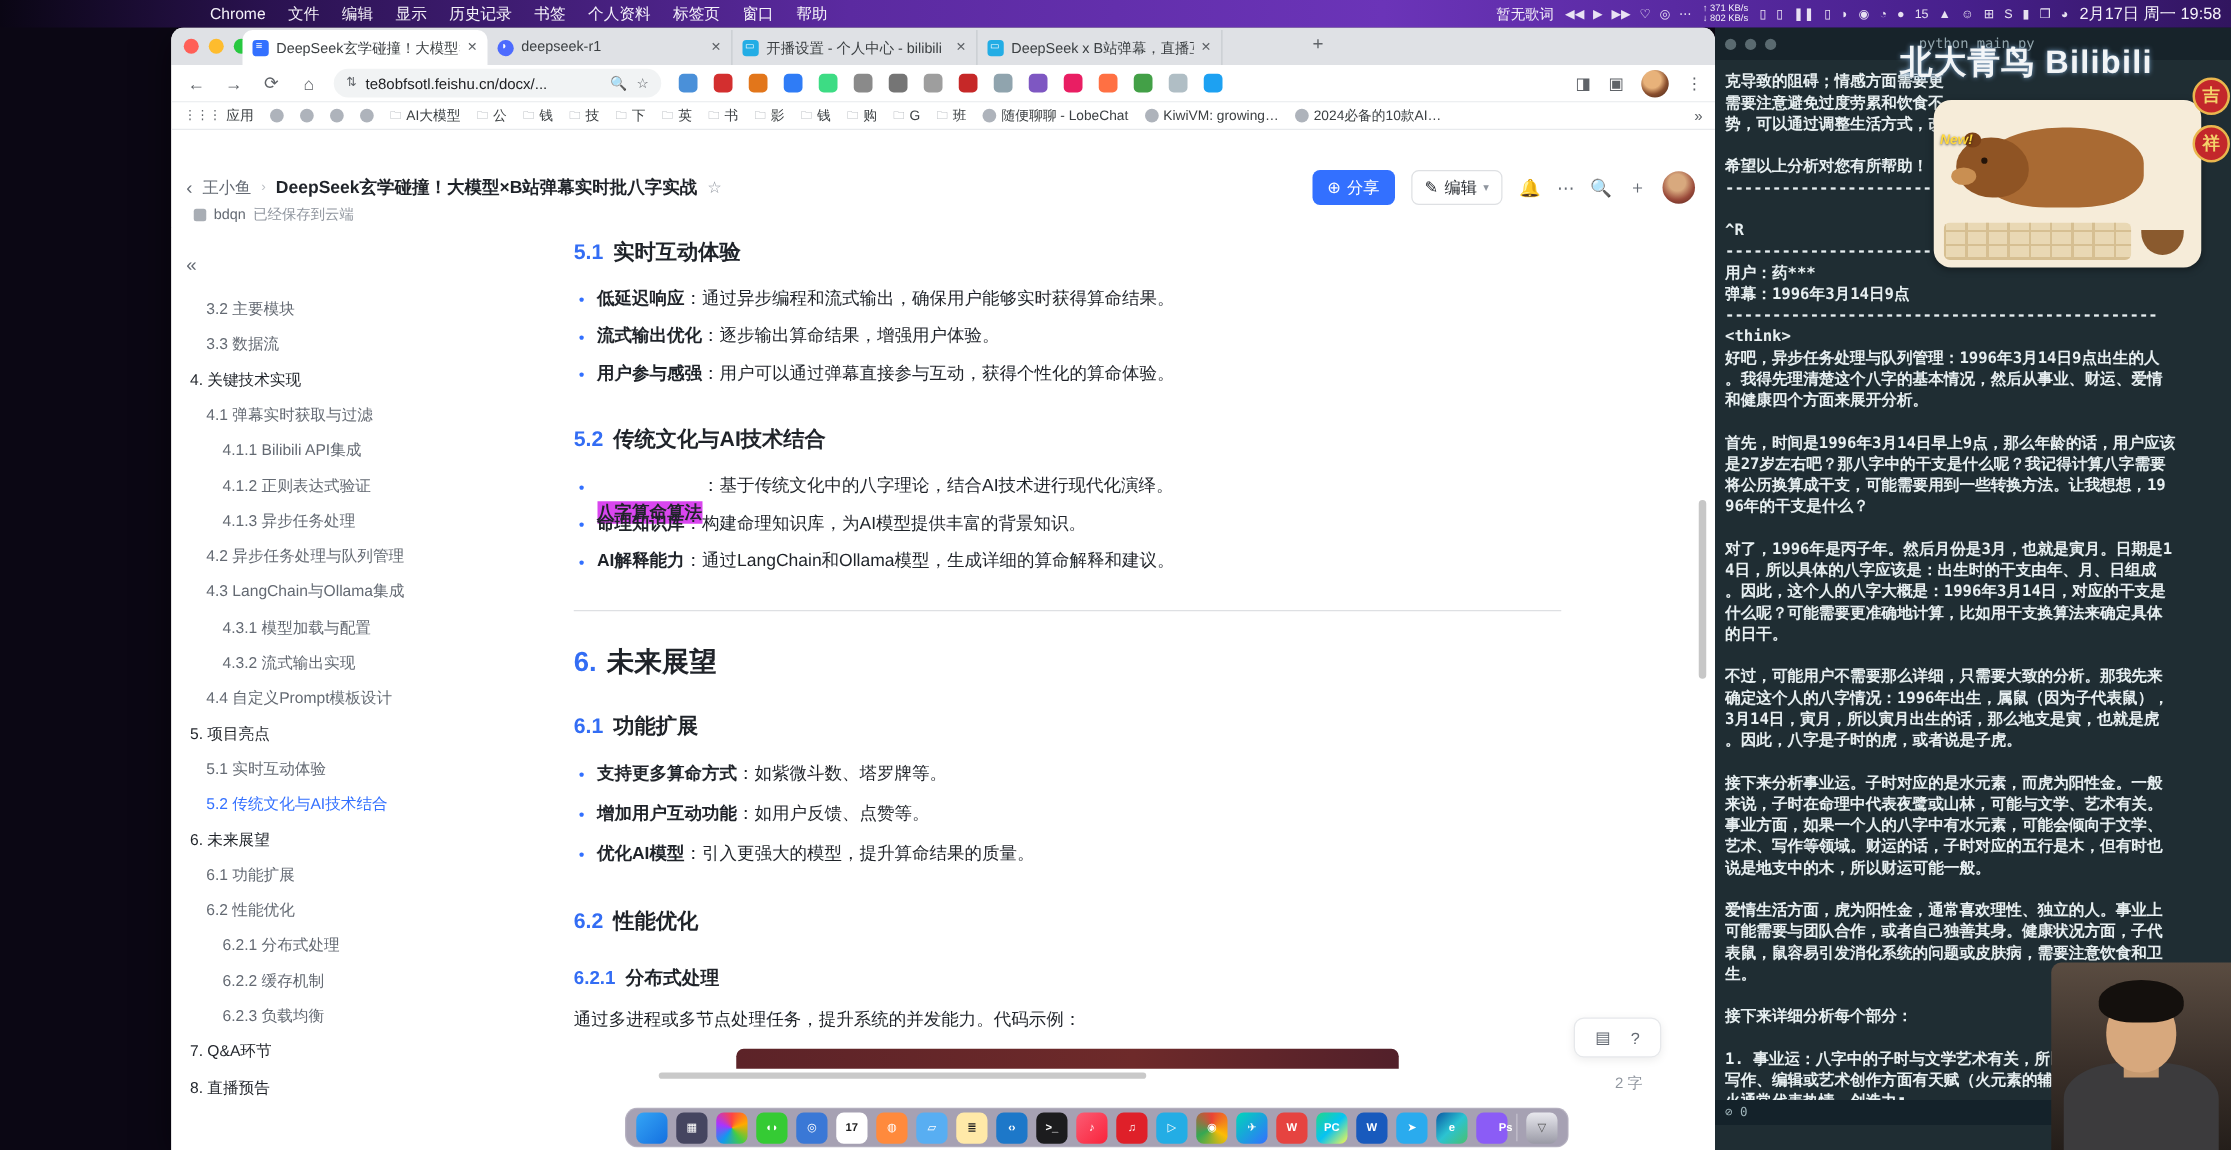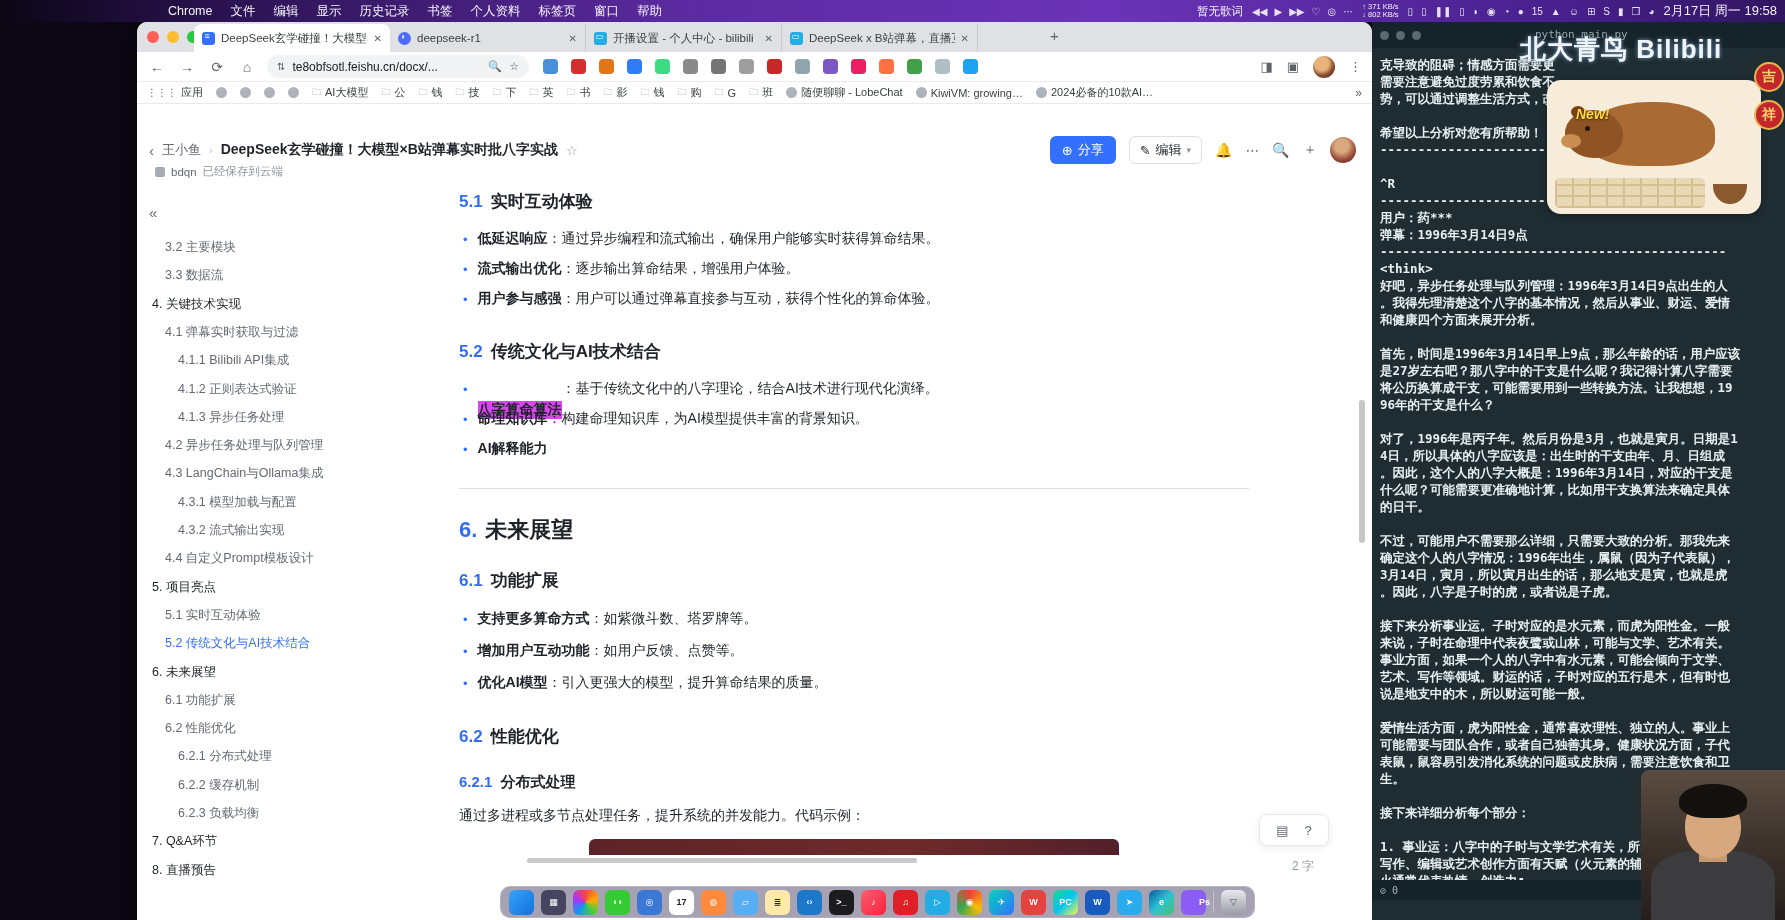--- a/index.html
+++ b/index.html
@@ -120,22 +120,22 @@
   .capy { position:absolute; left:175px; top:58px; width:214px; height:134px; background:#f6ecd9; border-radius:14px;
     z-index:5; overflow:hidden; box-shadow:0 2px 6px rgba(0,0,0,.35); }
   .capy-body { position:absolute; left:38px; top:22px; width:130px; height:64px; background:#a96a33; border-radius:50% 45% 40% 40%; }
   .capy-head { position:absolute; left:18px; top:30px; width:58px; height:48px; background:#8f5424; border-radius:48% 52% 45% 50%; }
   .capy-ear { position:absolute; left:24px; top:26px; width:14px; height:12px; background:#7c4218; border-radius:50%; }
   .capy-eye { position:absolute; left:38px; top:46px; width:5px; height:5px; background:#241409; border-radius:50%; }
   .capy-snout { position:absolute; left:14px; top:54px; width:20px; height:14px; background:#c98f52; border-radius:50%; }
   .capy-kb { position:absolute; left:8px; bottom:6px; width:150px; height:30px; border-radius:5px; background:#e9d8b4;
     background-image:repeating-linear-gradient(90deg,#d6bf92 0 2px,transparent 2px 17px),repeating-linear-gradient(0deg,#d6bf92 0 2px,transparent 2px 11px); }
   .capy-bowl { position:absolute; right:14px; bottom:10px; width:34px; height:20px; background:#8a5a2e; border-radius:0 0 50% 50%/0 0 90% 90%; }
-  .badge-new { position:absolute; left:180px; top:84px; color:#ffd83d; font-size:14px; font-weight:bold; font-style:italic; z-index:7;
-    text-shadow:0 1px 2px rgba(0,0,0,.6);margin-left:24px; }
+  .badge-new { position:absolute; left:180px; top:84px; color:#ffd83d; font-size:11px; font-weight:bold; font-style:italic; z-index:7;
+    text-shadow:0 1px 2px rgba(0,0,0,.6); }
   .seal { position:absolute; width:30px; height:30px; border-radius:50%; background:#c3272b; border:2px solid #e9b64e;
     color:#f4d36a; font-size:14px; font-weight:bold; display:flex; align-items:center; justify-content:center; z-index:7; }
   .seal1 { left:382px; top:40px; } .seal2 { left:382px; top:78px; }
   .side-badge { position:absolute; width:27px; height:27px; border-radius:50%; background:#f7c948; color:#2a1e06;
     font-size:13px; font-weight:bold; display:flex; align-items:center; justify-content:center; z-index:7; border:2px solid #e0a92f; }
   .sb1 { left:396px; top:762px; } .sb2 { left:396px; top:795px; }
   .vs-statusbar { position:absolute; left:0; right:0; top:858px; height:20px; background:#14222a; display:flex; align-items:center;
     padding:0 8px; gap:10px; color:#9fb4ba; font-size:10px; font-family:"DejaVu Sans Mono",monospace; }
   .vs-status-right { margin-left:auto; display:flex; gap:10px; }
 
@@ -449,20 +449,21 @@
           <span>：基于传统文化中的八字理论，结合AI技术进行现代化演绎。</span>
         </div>
       <div class="fs-li">
           <span class="dot">•</span>
           <b>命理知识库</b>
           <span>：构建命理知识库，为AI模型提供丰富的背景知识。</span>
         </div>
       <div class="fs-li">
           <span class="dot">•</span>
           <b>AI解释能力</b>
+          <span>：通过LangChain和Ollama模型，生成详细的算命解释和建议。</span>
         </div>
     </div>
     <hr class="fs-hr">
     <div class="fs-h1">
       <span class="hnum">6.</span><span>未来展望</span>
     </div>
     <div class="fs-h2 fs-h2b">
       <span class="hnum">6.1</span><span>功能扩展</span>
     </div>
     <div class="fs-ul li32">

